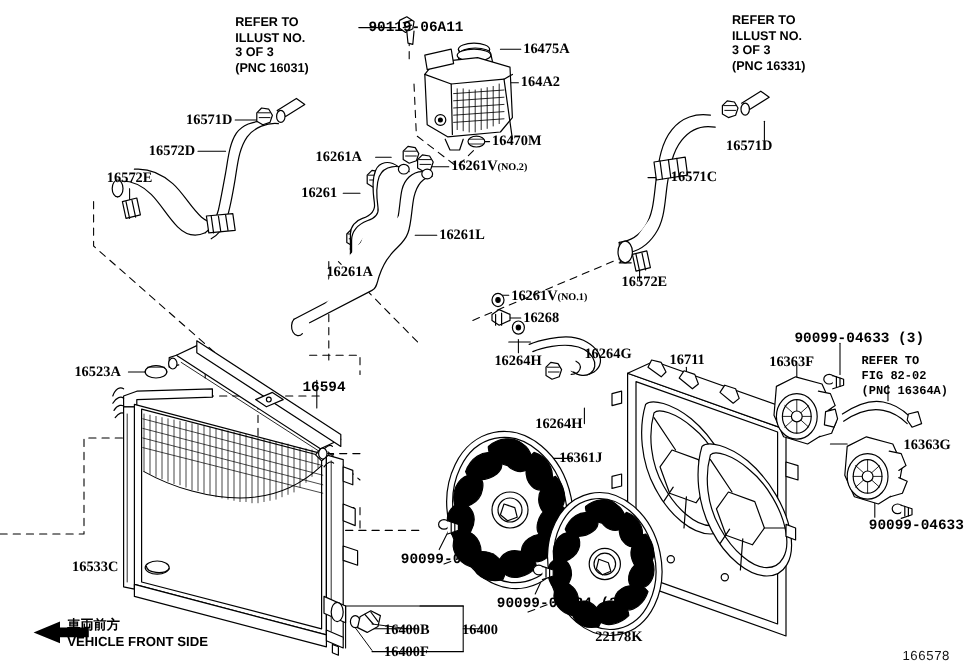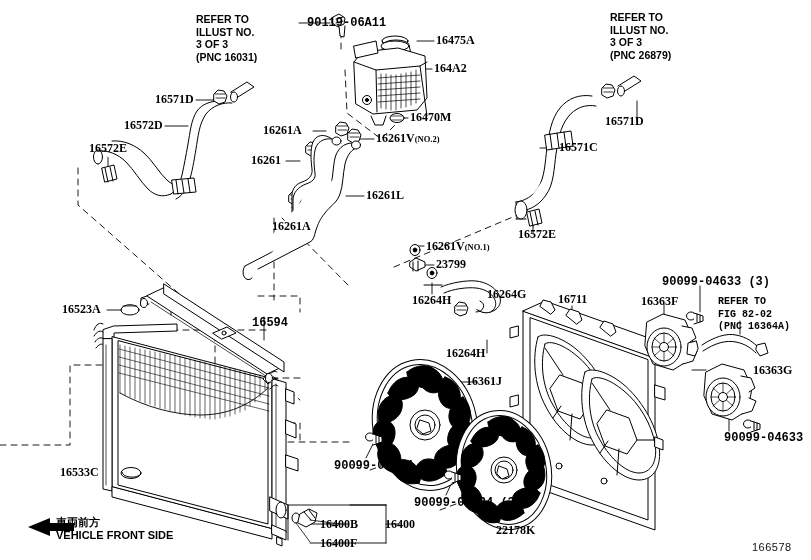--- a/index.html
+++ b/index.html
@@ -32,21 +32,21 @@
   .refblk.mono{font-family:"Liberation Mono",monospace;font-size:10px;line-height:12.5px;}
   .mono{font-family:"Liberation Mono",monospace;font-weight:bold;}
   .front{
     position:absolute;
     font-family:"Liberation Sans",sans-serif;
     font-weight:bold;
     font-size:11px;
     line-height:13px;
     white-space:nowrap;
   }
-  .front .jp{font-family:Liberation Sans, sans-serif;font-size:11px;}
+  .front .jp{font-family:Liberation Mono, monospace;font-size:11px;}
   .pageno{
     position:absolute;
     font-family:"Liberation Sans",sans-serif;
     font-size:11px;
     color:#111;
     letter-spacing:0.5px;
   }
 </style>
 </head>
 <body>
@@ -451,42 +451,42 @@
     <div>REFER TO</div>
     <div>ILLUST NO.</div>
     <div>3 OF 3</div>
     <div>(PNC 16031)</div>
   </div>
 
   <div class="refblk" style="left:610px;top:11px;">
     <div>REFER TO</div>
     <div>ILLUST NO.</div>
     <div>3 OF 3</div>
-    <div>(PNC 26879)</div>
+    <div>(PNC 16331)</div>
   </div>
 
   <div class="refblk mono" style="left:718px;top:296px;">
     <div>REFER TO</div>
     <div>FIG 82-02</div>
     <div>(PNC 16364A)</div>
   </div>
 
   <div class="lbl mono" style="left:307px;top:17px;">90119-06A11</div>
   <div class="lbl" style="left:436px;top:34px;">16475A</div>
   <div class="lbl" style="left:434px;top:62px;">164A2</div>
   <div class="lbl" style="left:410px;top:111px;">16470M</div>
 
   <div class="lbl" style="left:376px;top:132px;"><span>16261V</span><span class="sub">(NO.2)</span></div>
   <div class="lbl" style="left:263px;top:124px;">16261A</div>
   <div class="lbl" style="left:251px;top:154px;">16261</div>
   <div class="lbl" style="left:272px;top:220px;">16261A</div>
   <div class="lbl" style="left:366px;top:189px;">16261L</div>
 
   <div class="lbl" style="left:426px;top:240px;"><span>16261V</span><span class="sub">(NO.1)</span></div>
-  <div class="lbl" style="left:436px;top:258px;">23799</div>
+  <div class="lbl" style="left:436px;top:258px;">16268</div>
   <div class="lbl" style="left:412px;top:294px;">16264H</div>
   <div class="lbl" style="left:487px;top:288px;">16264G</div>
   <div class="lbl" style="left:446px;top:347px;">16264H</div>
 
   <div class="lbl" style="left:155px;top:93px;">16571D</div>
   <div class="lbl" style="left:124px;top:119px;text-align:right;">16572D</div>
   <div class="lbl" style="left:89px;top:142px;">16572E</div>
 
   <div class="lbl" style="left:605px;top:115px;">16571D</div>
   <div class="lbl" style="left:559px;top:141px;">16571C</div>

